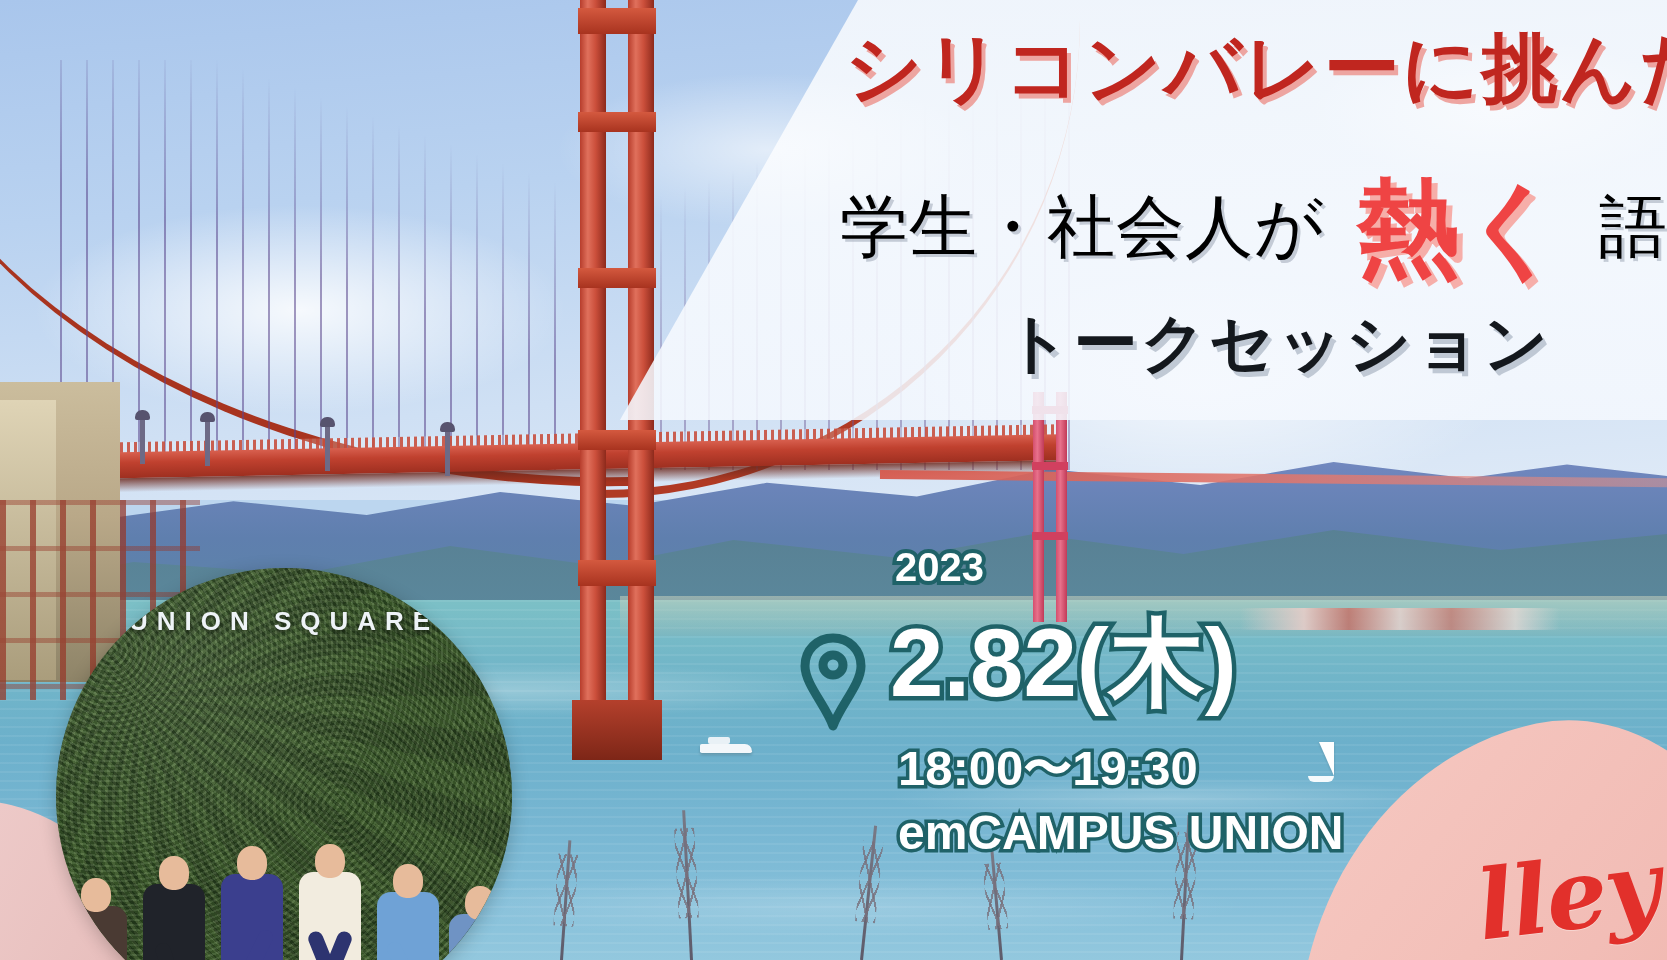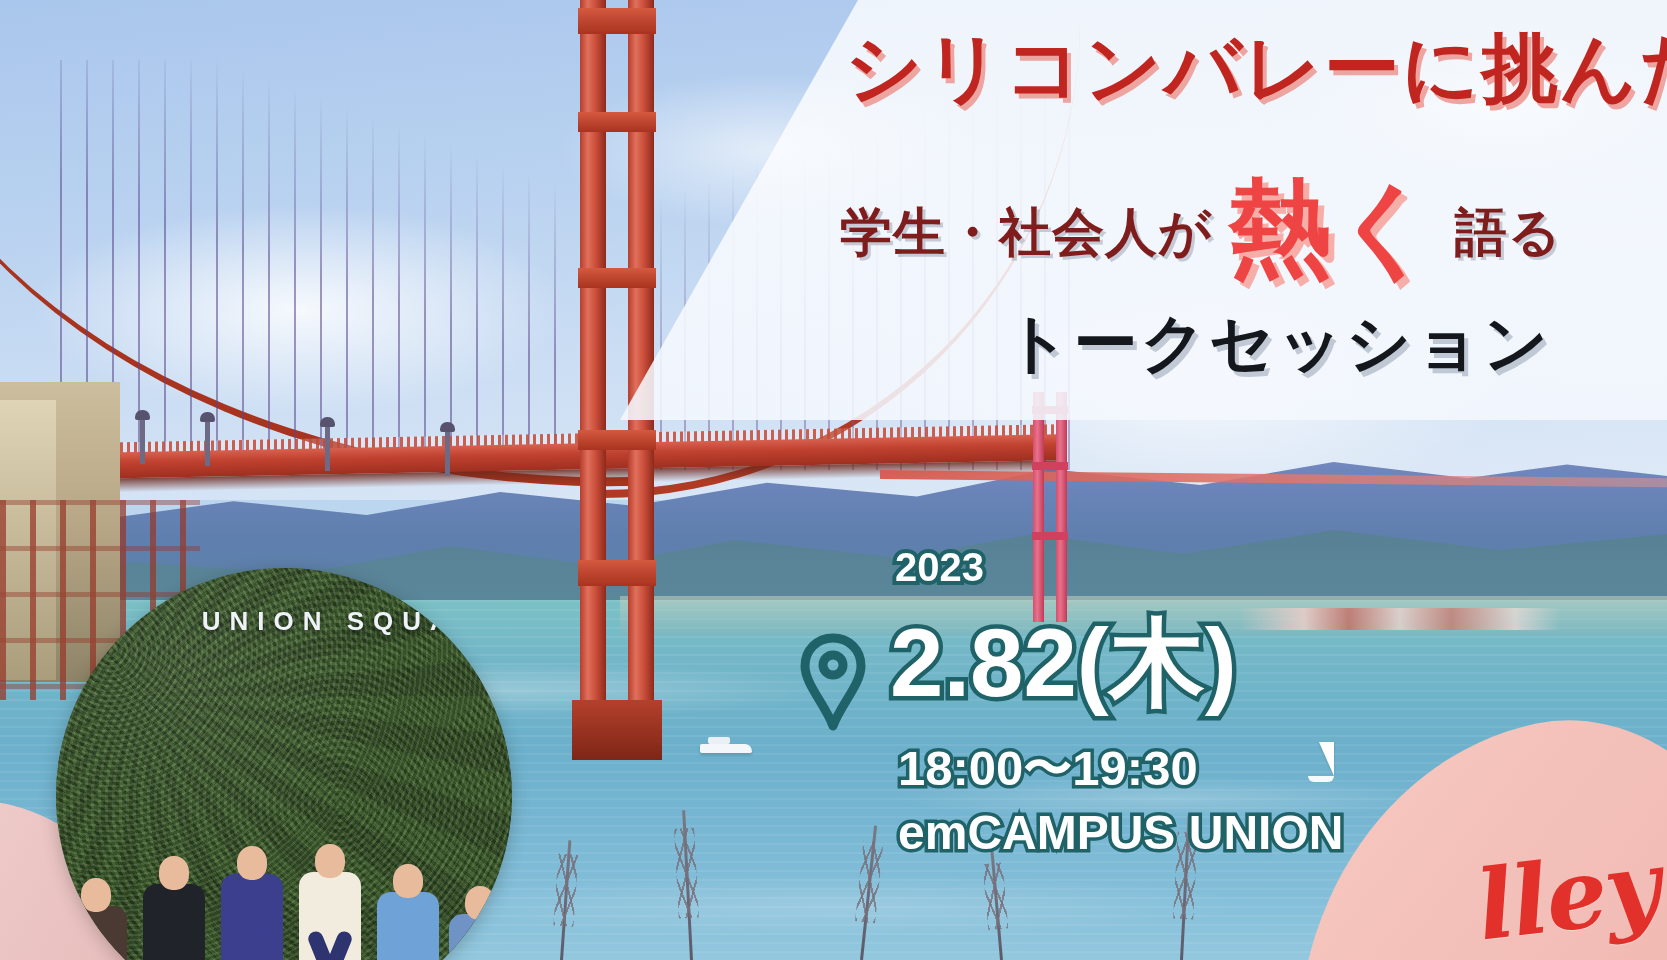--- a/index.html
+++ b/index.html
@@ -318,21 +318,21 @@
     position: absolute; inset: 0;
     background:
       repeating-radial-gradient(circle at 12% 18%, rgba(255,255,255,.07) 0 2px, rgba(0,0,0,.10) 2px 5px),
       repeating-radial-gradient(circle at 62% 52%, rgba(190,210,160,.10) 0 3px, rgba(20,40,15,.14) 3px 7px),
       repeating-linear-gradient(42deg, rgba(30,55,22,.5) 0 3px, rgba(80,115,55,.35) 3px 7px);
     opacity: .95;
   }
   .us-label {
     position: absolute;
     left: 0; right: 0; top: 38px;
-    text-align: right;
+    text-align: center;
     color: #eef3f7;
     font-size: 26px;
     font-weight: 700;
     letter-spacing: 9px;
     text-shadow: 0 2px 4px rgba(0,0,0,.55);
   }
   .sf-script {
     position: absolute;
     left: 0; right: 0; top: 78px;
     text-align: center;
@@ -389,31 +389,31 @@
     font-family: "DejaVu Serif", "Liberation Serif", serif;
   }
   .hl-line2 {
     position: absolute;
     left: 840px; top: 168px;
     display: flex;
     align-items: baseline;
     white-space: nowrap;
   }
   .hl-sub {
-    font-size: 52px;
-    font-weight: 700;
-    color: #7f1d1d;
+    font-size: 68px;
+    font-weight: 400;
+    color: #000000;
     letter-spacing: 1px;
     text-shadow: 3px 3px 0 rgba(150,160,175,.5);
   }
   .hl-hot {
     font-size: 104px;
     font-weight: 900;
     color: #ef4444;
-    margin: 0 16px;
+    margin: 0 32px;
     line-height: .9;
     position: relative;
     top: 14px;
     text-shadow: 6px 6px 0 rgba(246,165,160,.9);
     font-family: "DejaVu Sans", sans-serif;
   }
   .hl-line3 {
     position: absolute;
     left: 1005px; top: 300px;
     font-size: 64px;

